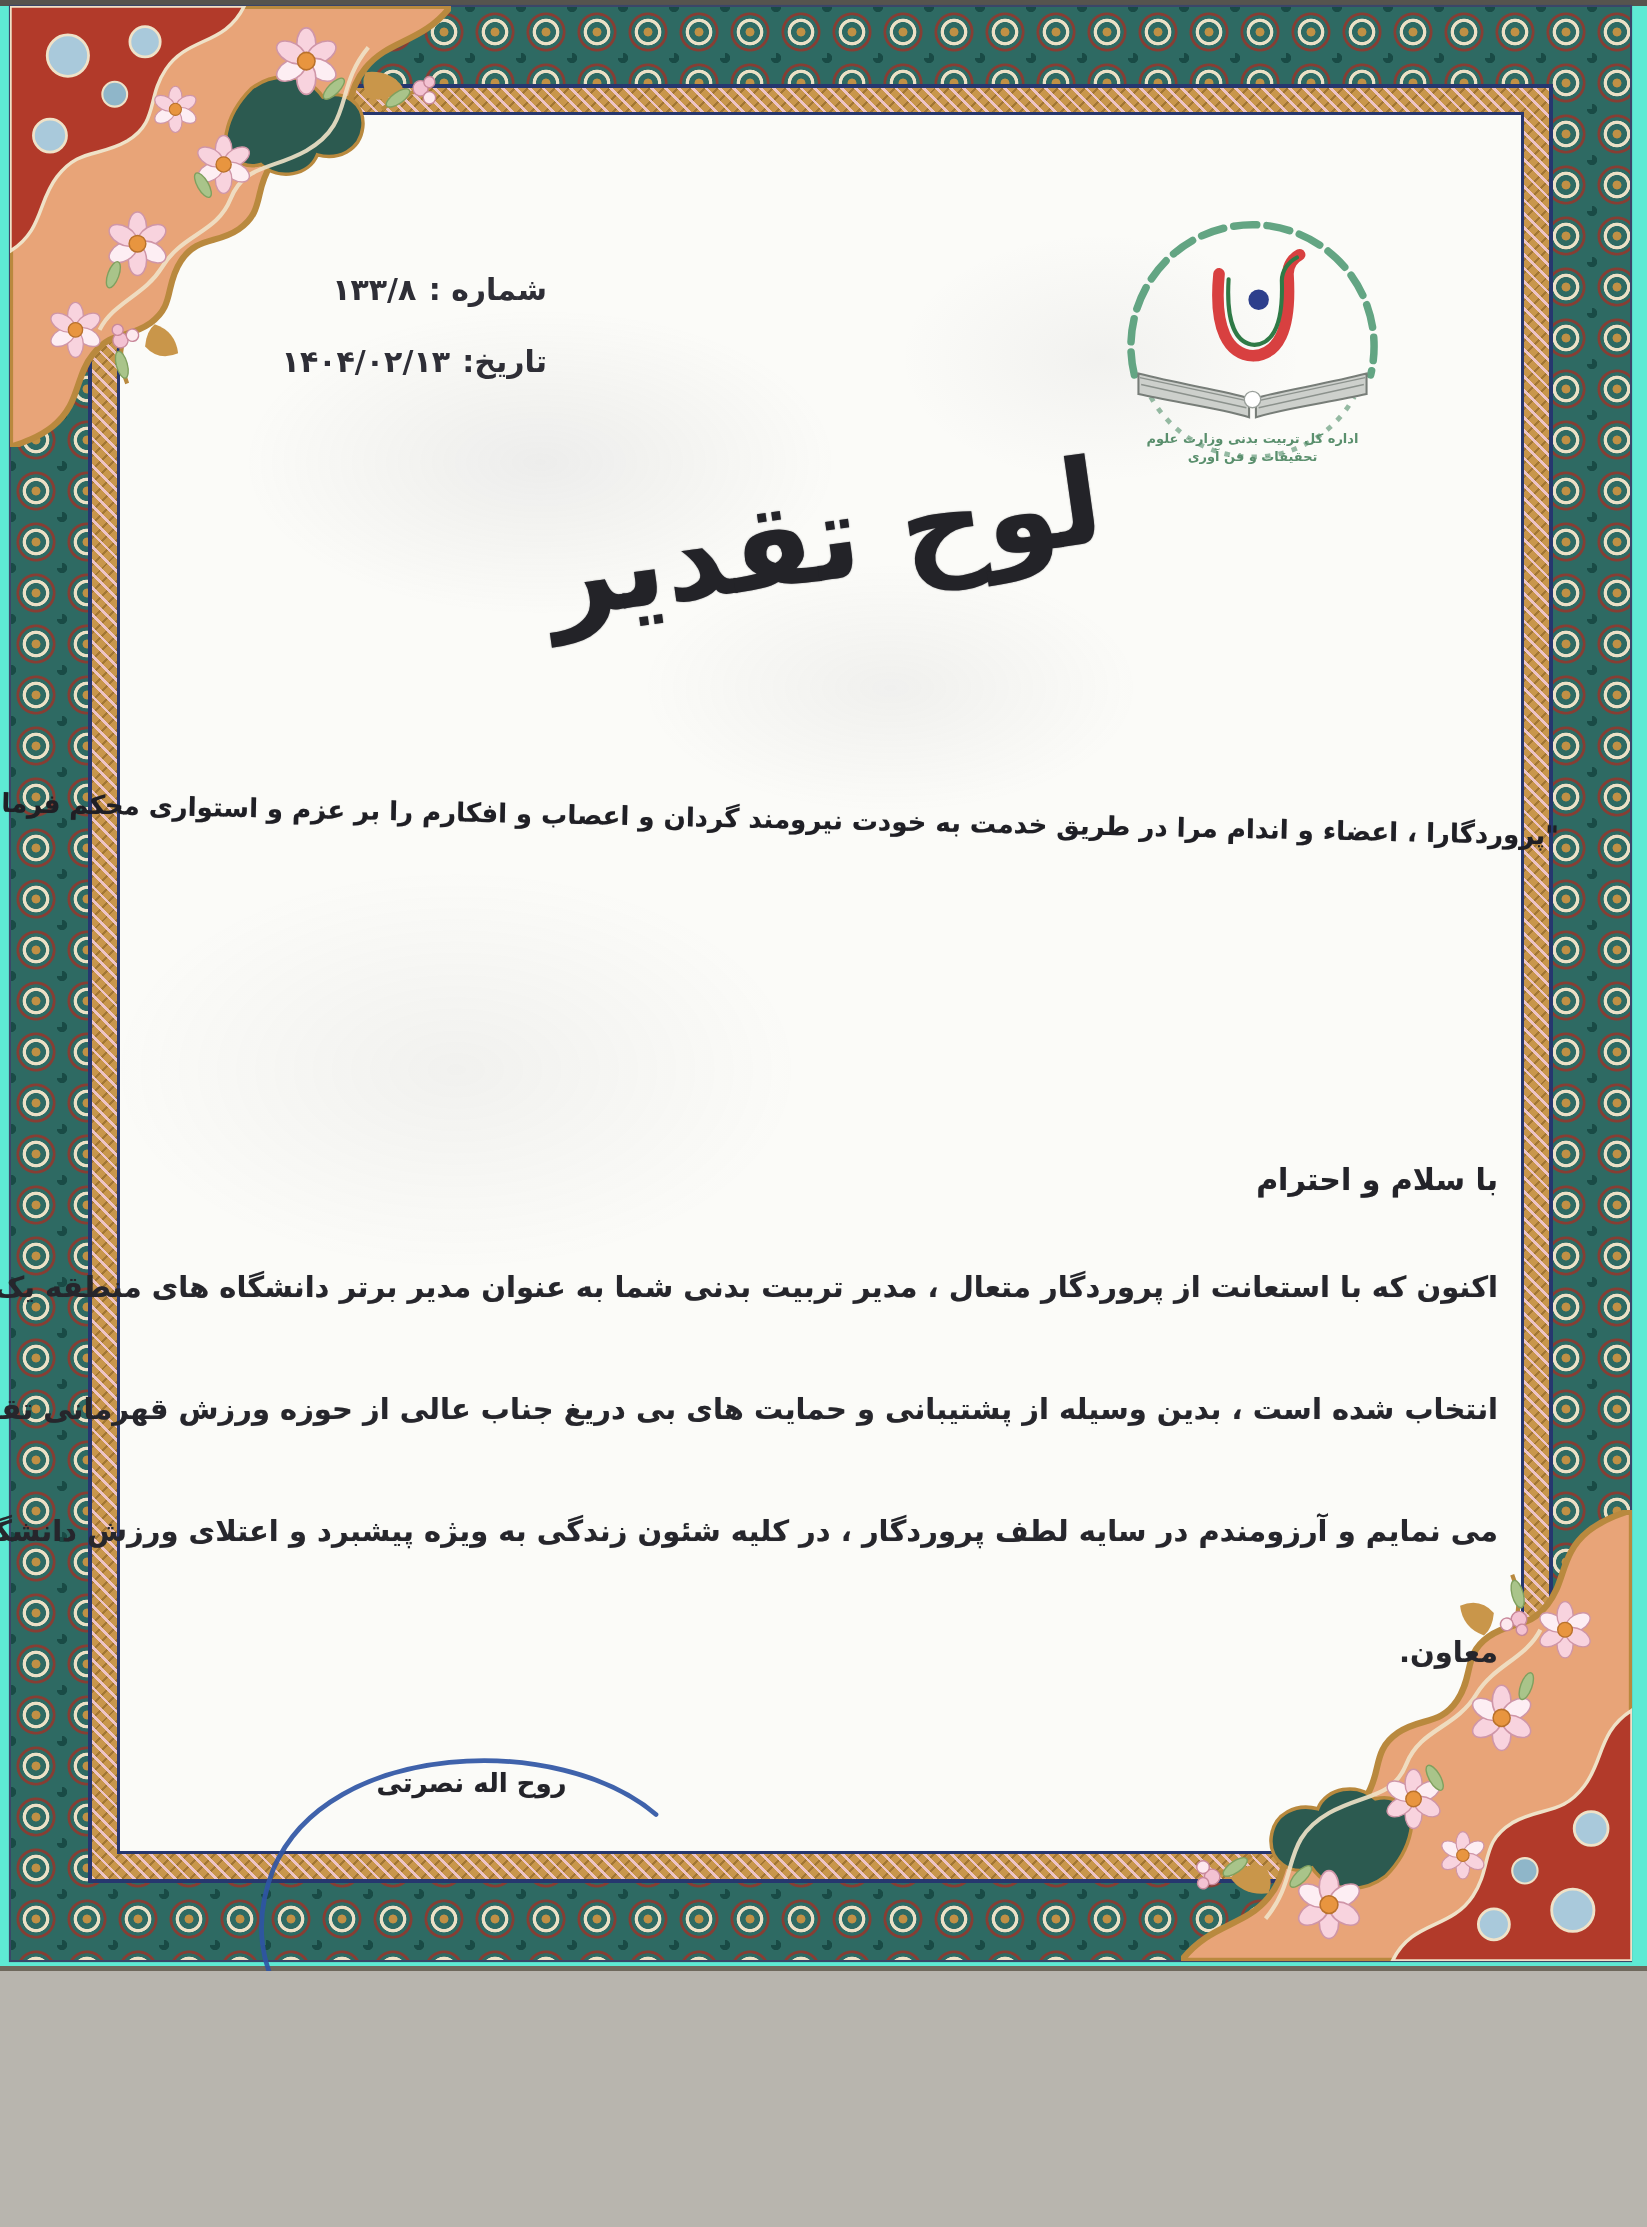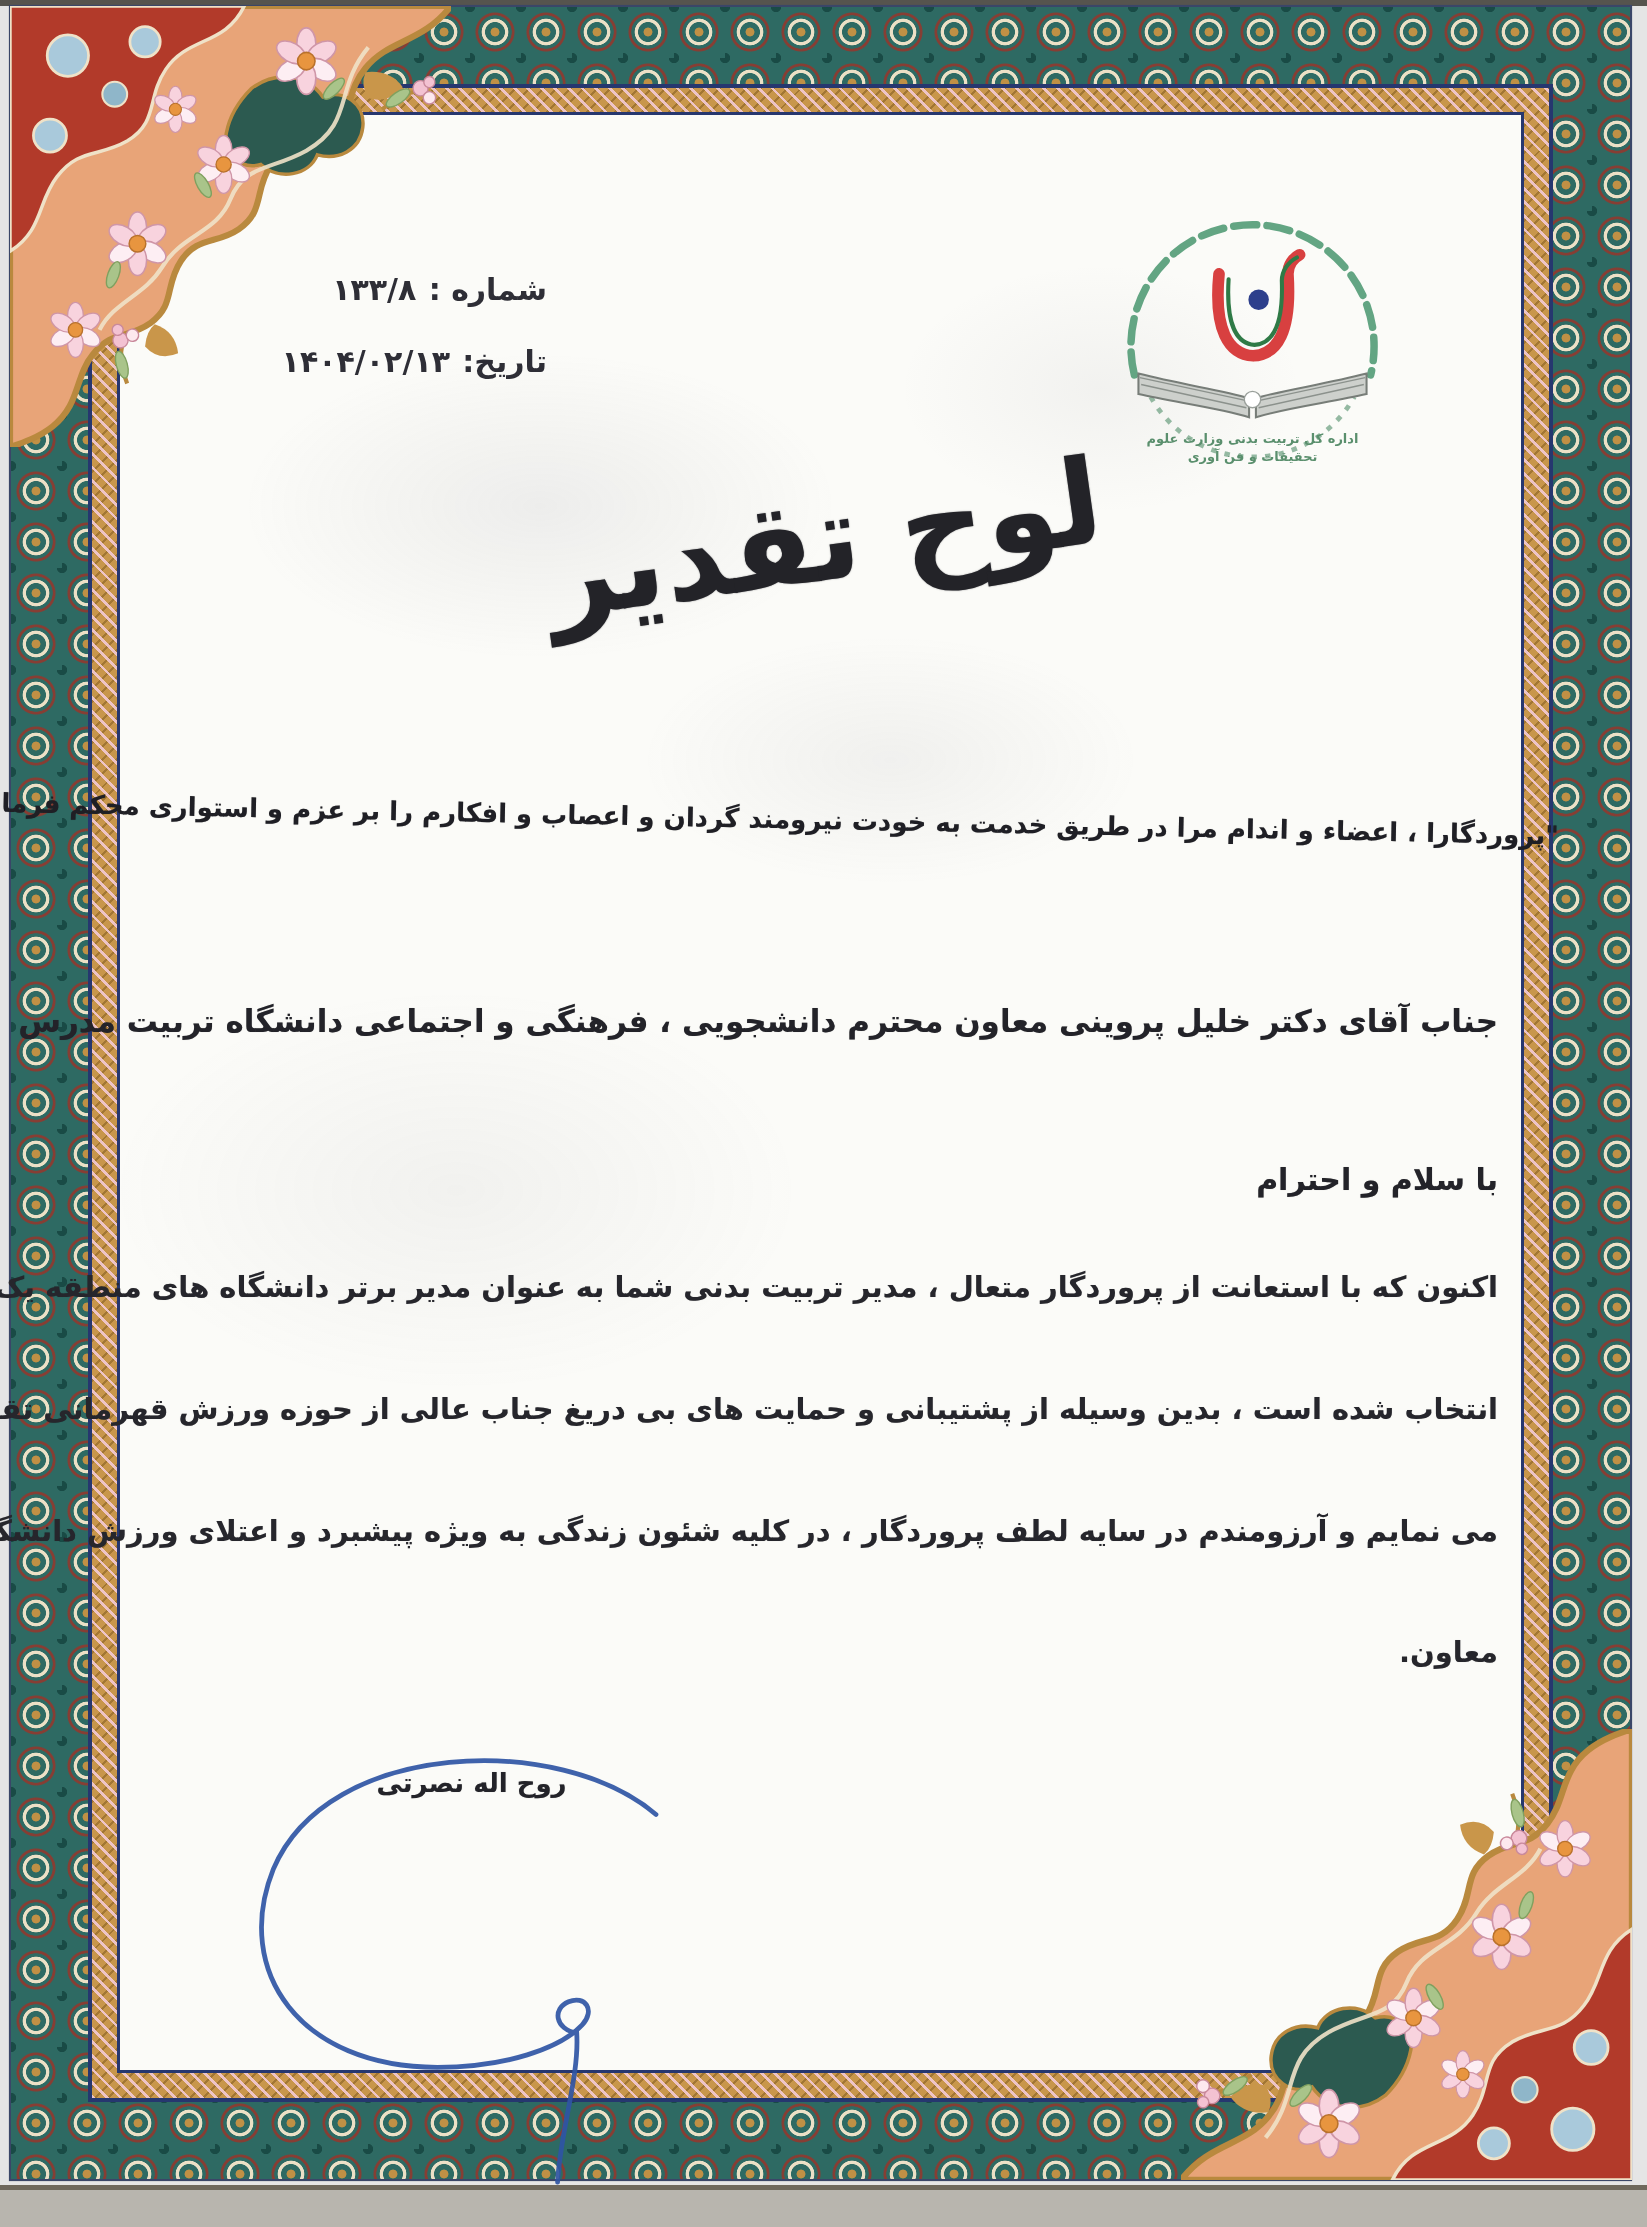--- a/index.html
+++ b/index.html
@@ -1,16 +1,16 @@
 <!DOCTYPE html>
 <html style="font-size:11px"><head>
 <meta charset="utf-8">
 <style>
   html,body{margin:0;padding:0;background:#b8b5ae;}
-  .page{position:relative;width:1648px;height:2190px;background:#e5e5e5;overflow:hidden;
+  .page{position:relative;width:1648px;height:1971px;background:#5eead4;overflow:hidden;
         font-family:"DejaVu Sans",sans-serif;color:#2a2a2e;}
   .scan-top{position:absolute;left:0;top:0;right:0;height:6.2px;background:#56544e;}
   .scan-bottom{position:absolute;left:0;bottom:0;right:0;height:4.8px;background:#6e685c;}
 
   
   .frame-teal{position:absolute;left:11px;top:6.8px;right:18px;bottom:11px;
     background-color:#2e6a63;
     background-image:
       radial-gradient(circle at 25px 25px,#c09045 4.1px,rgba(192,144,69,0) 4.8px),
       radial-gradient(circle at 25px 25px,rgba(0,0,0,0) 9.6px,#ece0c6 10.3px,#ece0c6 13px,rgba(0,0,0,0) 13.7px),
@@ -156,21 +156,20 @@
       <path d="M200,158 C196,224 212,252 238,254 C264,252 280,226 278,162 C277,146 288,132 300,126" fill="none" stroke="#2f7a46" stroke-width="6" stroke-linecap="round"></path>
       <circle cx="244" cy="188" r="15" fill="#2d3f8c"></circle>
       <text x="235" y="398" text-anchor="middle" font-size="19" fill="#5a8f6d" class="logo-text">اداره کل تربیت بدنی وزارت علوم</text>
       <text x="235" y="424" text-anchor="middle" font-size="19" fill="#5a8f6d" class="logo-text">تحقیقات و فن آوری</text>
     </svg>
 
     <div class="title" lang="fa">لوح تقدیر</div>
 
     <div class="quote" lang="fa">"پروردگارا ، اعضاء و اندام مرا در طریق خدمت به خودت نیرومند گردان و اعصاب و افکارم را بر عزم و استواری محکم فرما"</div>
 
-    <div class="recipient" lang="fa">جناب آقای دکتر خلیل پروینی معاون محترم دانشجویی ، فرهنگی و اجتماعی دانشگاه تربیت مدرس</div>
 
     <div class="salutation" lang="fa">با سلام و احترام</div>
 
     <div class="body-text" lang="fa">
       <div class="body-line">اکنون که با استعانت از پروردگار متعال ، مدیر تربیت بدنی شما به عنوان مدیر برتر دانشگاه های منطقه یک ورزش کشور</div>
       <div class="body-line">انتخاب شده است ، بدین وسیله از پشتیبانی و حمایت های بی دریغ جناب عالی از حوزه ورزش قهرمانی تقدیر و تشکر</div>
       <div class="body-line">می نمایم و آرزومندم در سایه لطف پروردگار ، در کلیه شئون زندگی به ویژه پیشبرد و اعتلای ورزش دانشگاهی موفق و موید</div>
       <div class="body-line">معاون.</div>
     </div>
 

